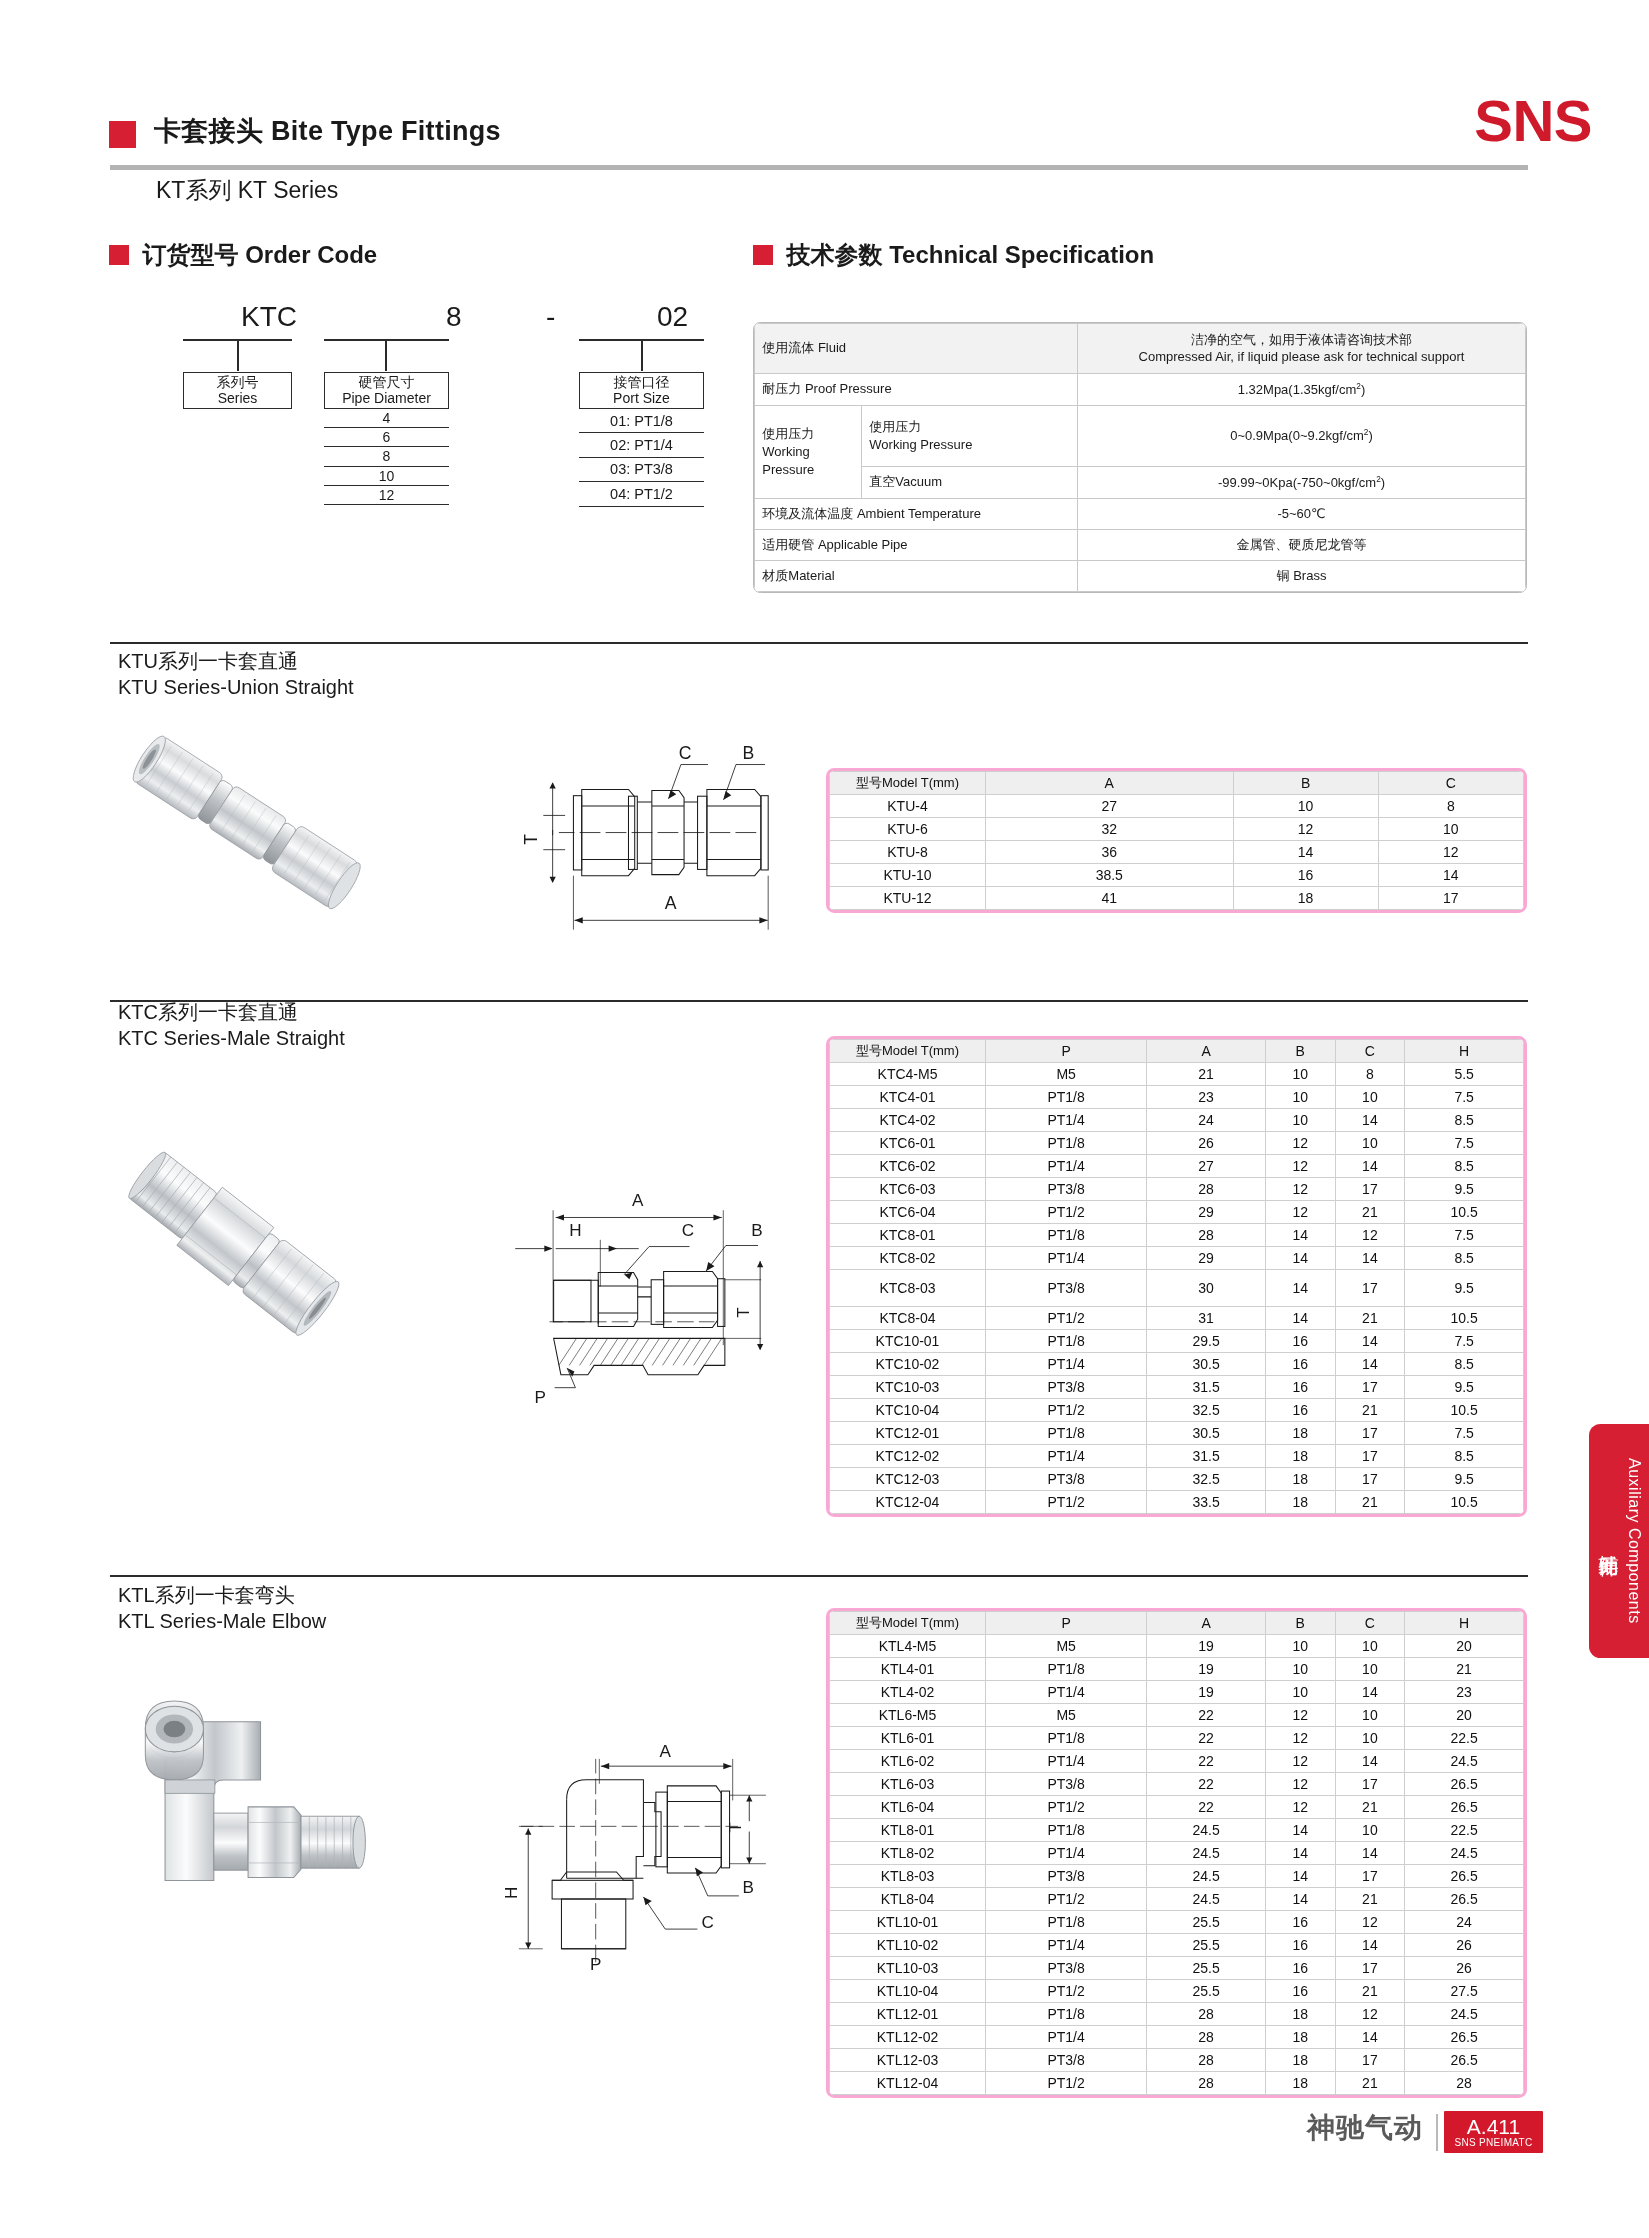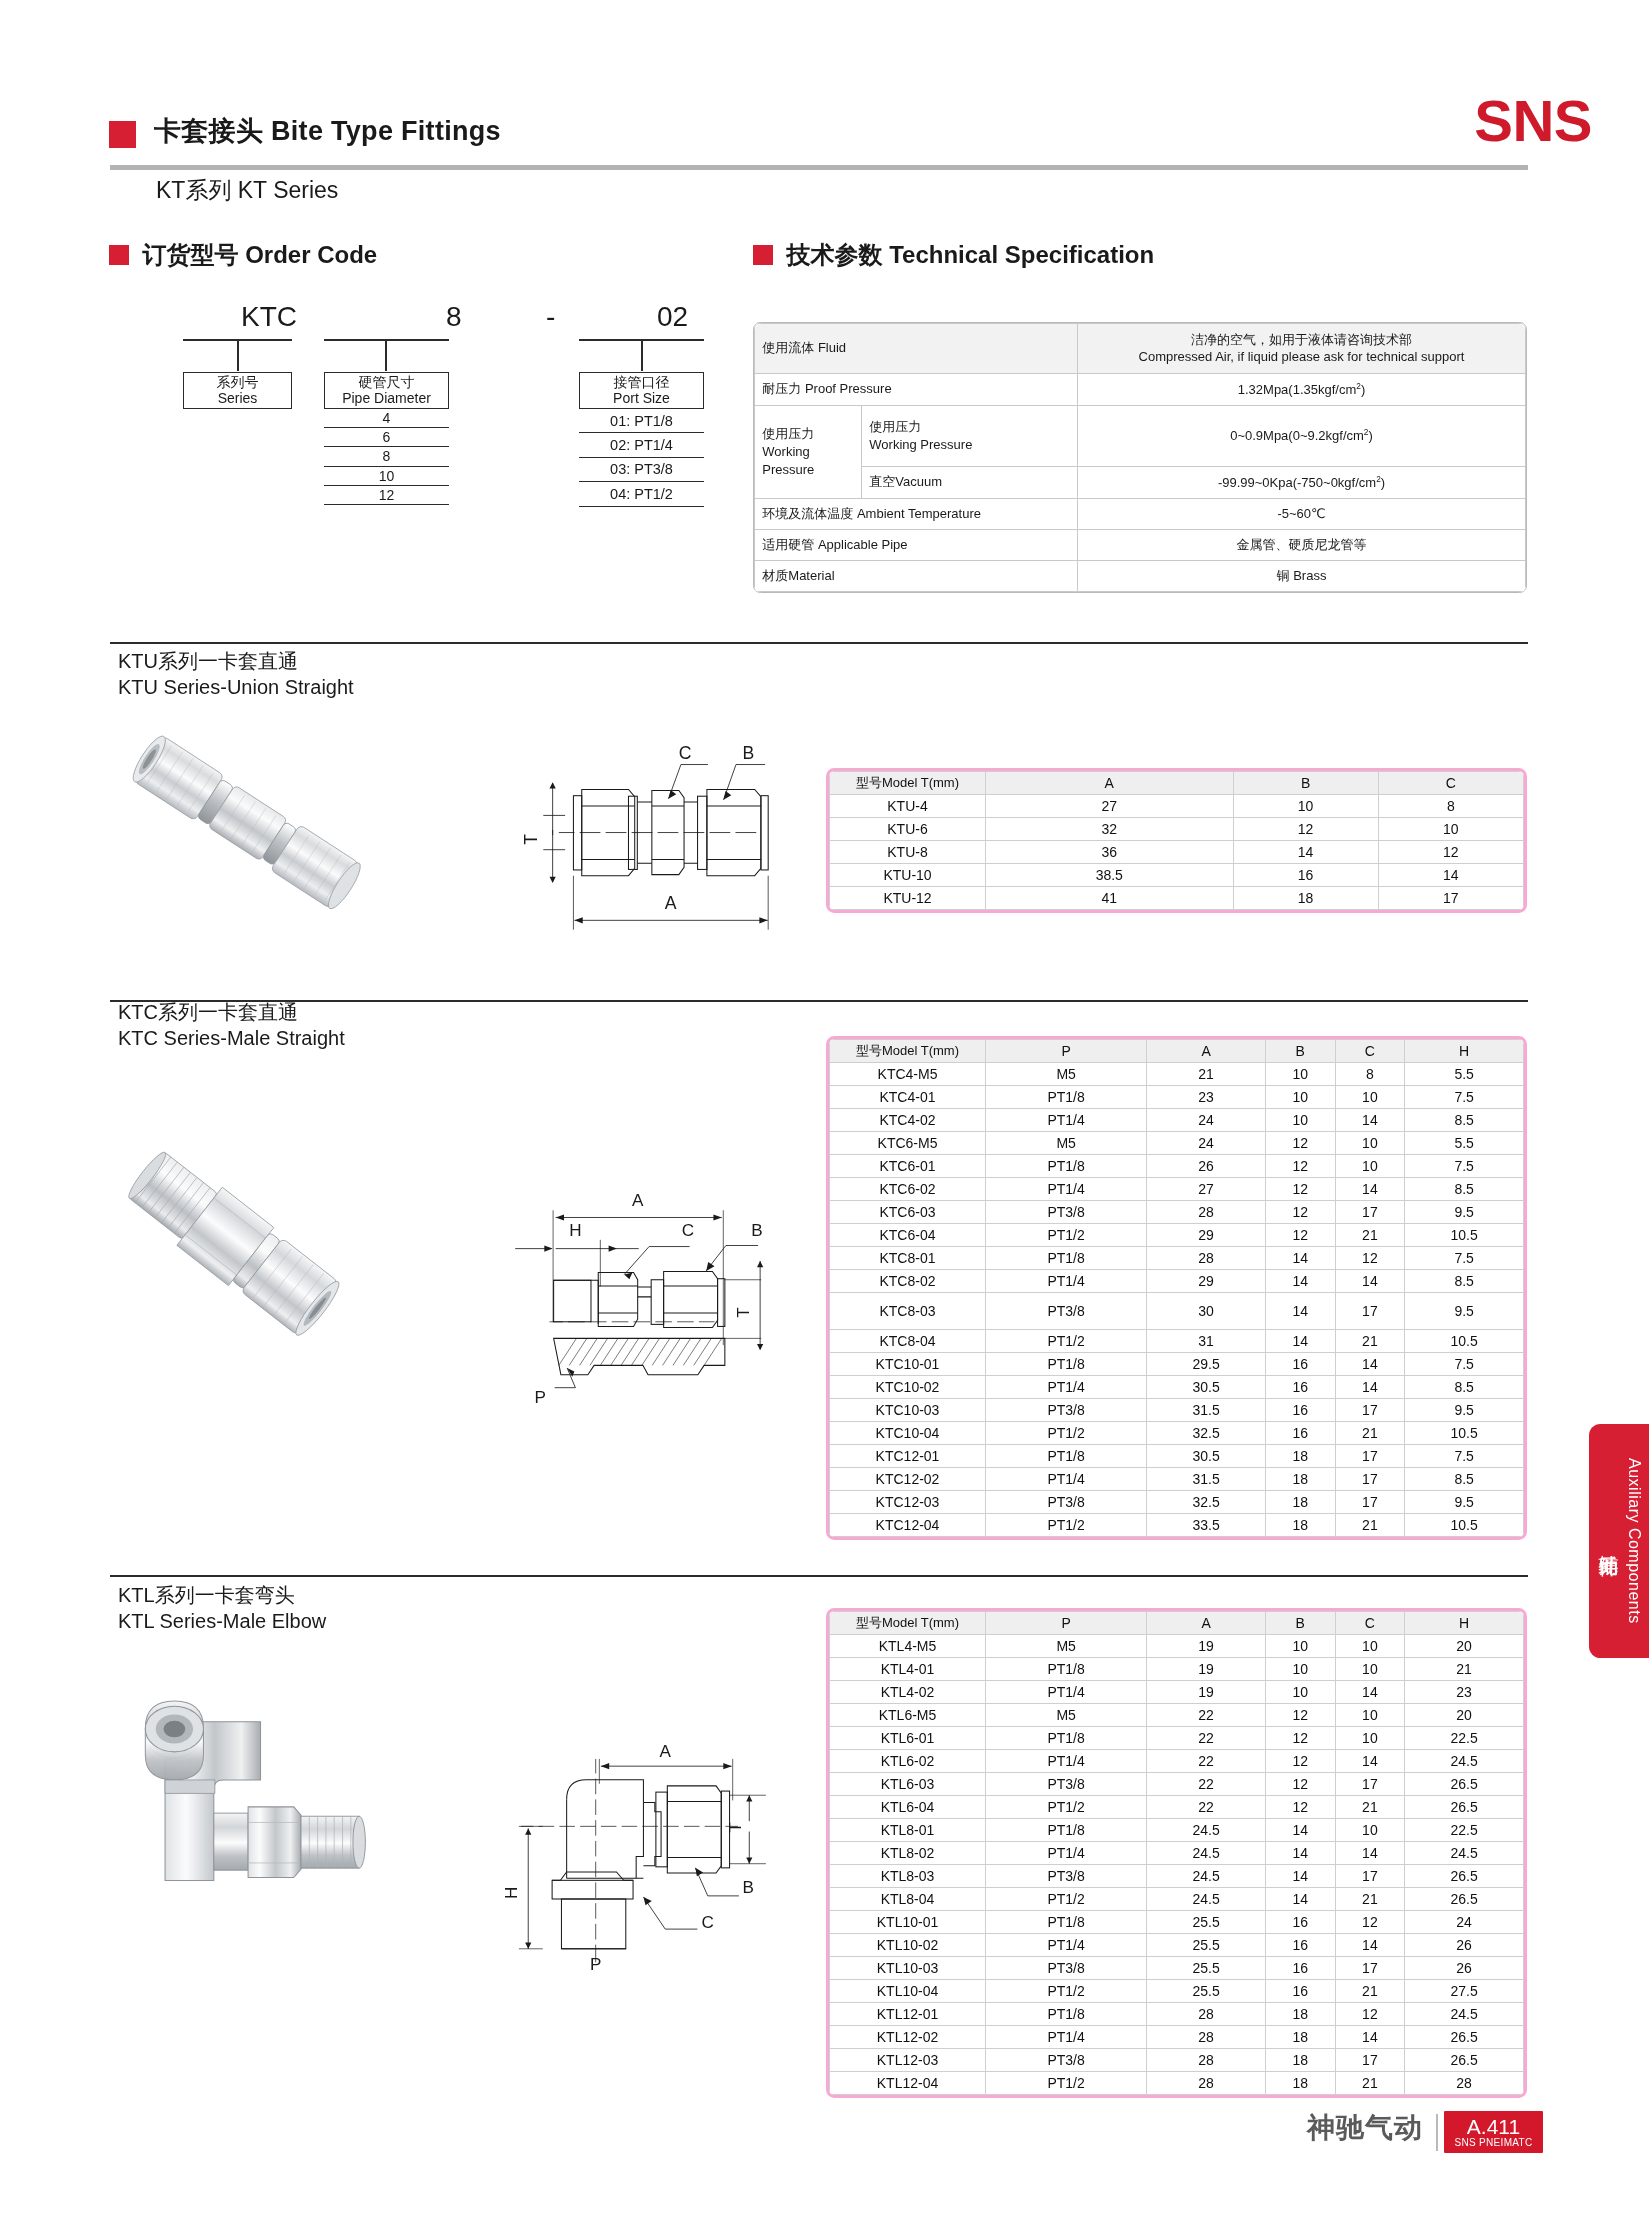--- a/index.html
+++ b/index.html
@@ -567,28 +567,20 @@
           </tr>
           <tr>
             <td style="height: 23px; width: 156px;">KTC4-02</td>
             <td style="height: 23px;">PT1/4</td>
             <td style="height: 23px;">24</td>
             <td style="height: 23px;">10</td>
             <td style="height: 23px;">14</td>
             <td style="height: 23px;">8.5</td>
           </tr>
           <tr>
-            <td style="height: 23px; width: 156px;">KTC6-M5</td>
-            <td style="height: 23px;">M5</td>
-            <td style="height: 23px;">24</td>
-            <td style="height: 23px;">12</td>
-            <td style="height: 23px;">10</td>
-            <td style="height: 23px;">5.5</td>
-          </tr>
-          <tr>
             <td style="height: 23px; width: 156px;">KTC6-01</td>
             <td style="height: 23px;">PT1/8</td>
             <td style="height: 23px;">26</td>
             <td style="height: 23px;">12</td>
             <td style="height: 23px;">10</td>
             <td style="height: 23px;">7.5</td>
           </tr>
           <tr>
             <td style="height: 23px; width: 156px;">KTC6-02</td>
             <td style="height: 23px;">PT1/4</td>

